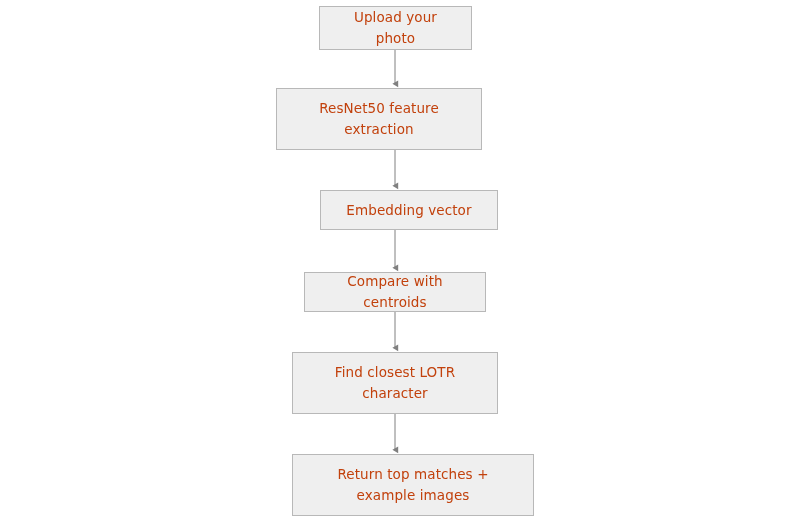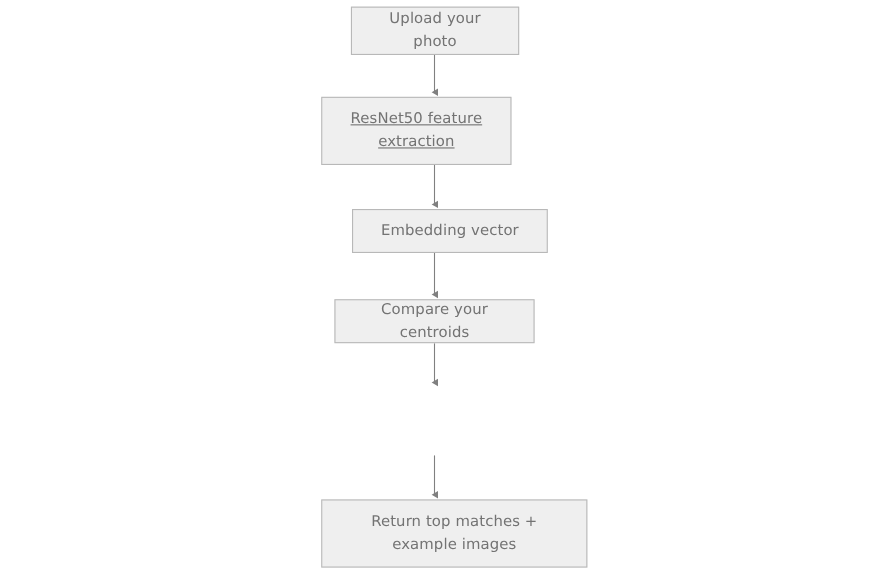--- a/index.html
+++ b/index.html
@@ -29,33 +29,33 @@
   }
   .node {
     position: absolute;
     box-sizing: border-box;
     background: #efefef;
     border: 1px solid #b8b8b8;
     display: flex;
     align-items: center;
     justify-content: center;
     text-align: center;
-    color: #737373;
+    color: #c2410c;
     font-size: 13.5px;
     line-height: 1.55;
     letter-spacing: 0.1px;
     padding: 2px 24px;
   }
   .node .node-label {
     display: block;
     white-space: pre-line;
   }
   
   #node-upload      { left: 319px; top: 6px;   width: 153px; height: 44px; }
-  #node-resnet      { left: 292px; top: 88px;  width: 173px; height: 62px; text-decoration: underline; }
+  #node-resnet      { left: 276px; top: 88px;  width: 206px; height: 62px; }
   #node-embedding   { left: 320px; top: 190px; width: 178px; height: 40px; }
   #node-compare     { left: 304px; top: 272px; width: 182px; height: 40px; }
   #node-closest     { left: 292px; top: 352px; width: 206px; height: 62px; }
   #node-return      { left: 292px; top: 454px; width: 242px; height: 62px; }
 </style>
 </head>
 <body>
 
 <div id="flow-canvas">
 
@@ -84,22 +84,26 @@
   <div class="node" id="node-resnet">
     <span class="node-label">ResNet50 feature
 extraction</span>
   </div>
 
   <div class="node" id="node-embedding">
     <span class="node-label">Embedding vector</span>
   </div>
 
   <div class="node" id="node-compare">
-    <span class="node-label">Compare your centroids</span>
+    <span class="node-label">Compare with centroids</span>
   </div>
 
+  <div class="node" id="node-closest">
+    <span class="node-label">Find closest LOTR
+character</span>
+  </div>
 
   <div class="node" id="node-return">
     <span class="node-label">Return top matches +
 example images</span>
   </div>
 
 </div>
 
 </body></html>

